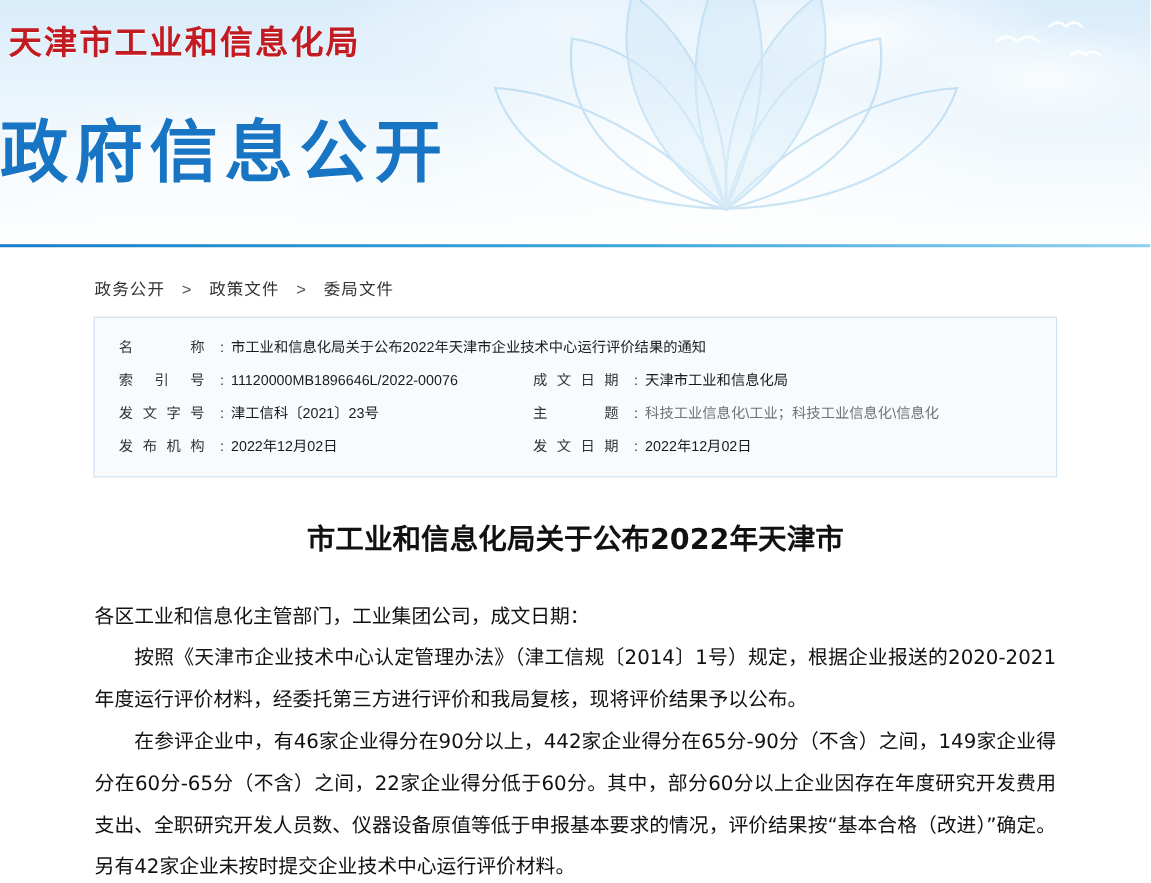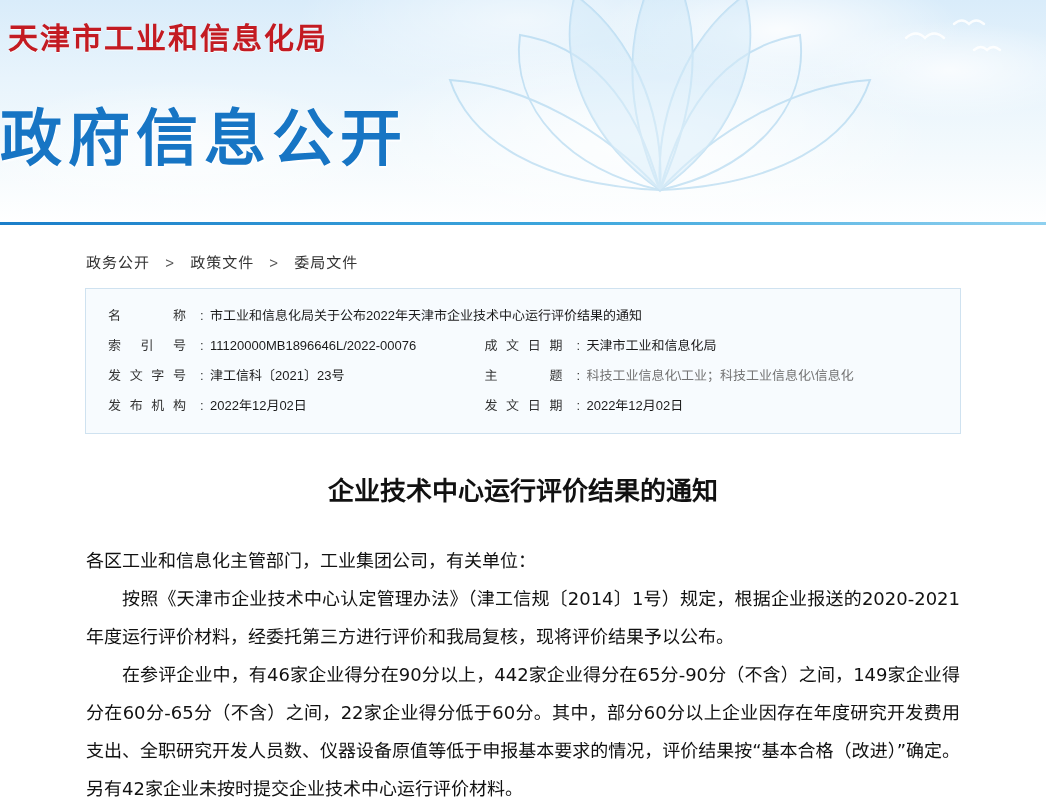--- a/index.html
+++ b/index.html
@@ -255,22 +255,22 @@
         <td class="val">2022年12月02日</td>
         <td class="lbl lbl2"><span class="spread">发文日期</span></td>
         <td class="colon">:</td>
         <td class="val">2022年12月02日</td>
       </tr>
     </tbody>
       </table>
   </div>
 
   <div class="doc-title">
-    <div>企业技术中心运行评价结果的通知</div>
+    <div>市工业和信息化局关于公布2022年天津市</div>
   </div>
 
   <div class="doc-body">
-    <p>各区工业和信息化主管部门，工业集团公司，有关单位：</p>
+    <p>各区工业和信息化主管部门，工业集团公司，成文日期：</p>
     <p class="indent">按照《天津市企业技术中心认定管理办法》（津工信规〔2014〕1号）规定，根据企业报送的2020-2021年度运行评价材料，经委托第三方进行评价和我局复核，现将评价结果予以公布。</p>
     <p class="indent">在参评企业中，有46家企业得分在90分以上，442家企业得分在65分-90分（不含）之间，149家企业得分在60分-65分（不含）之间，22家企业得分低于60分。其中，部分60分以上企业因存在年度研究开发费用支出、全职研究开发人员数、仪器设备原值等低于申报基本要求的情况，评价结果按“基本合格（改进）”确定。另有42家企业未按时提交企业技术中心运行评价材料。</p>
   </div>
 
 </div>
 
 </body></html>

